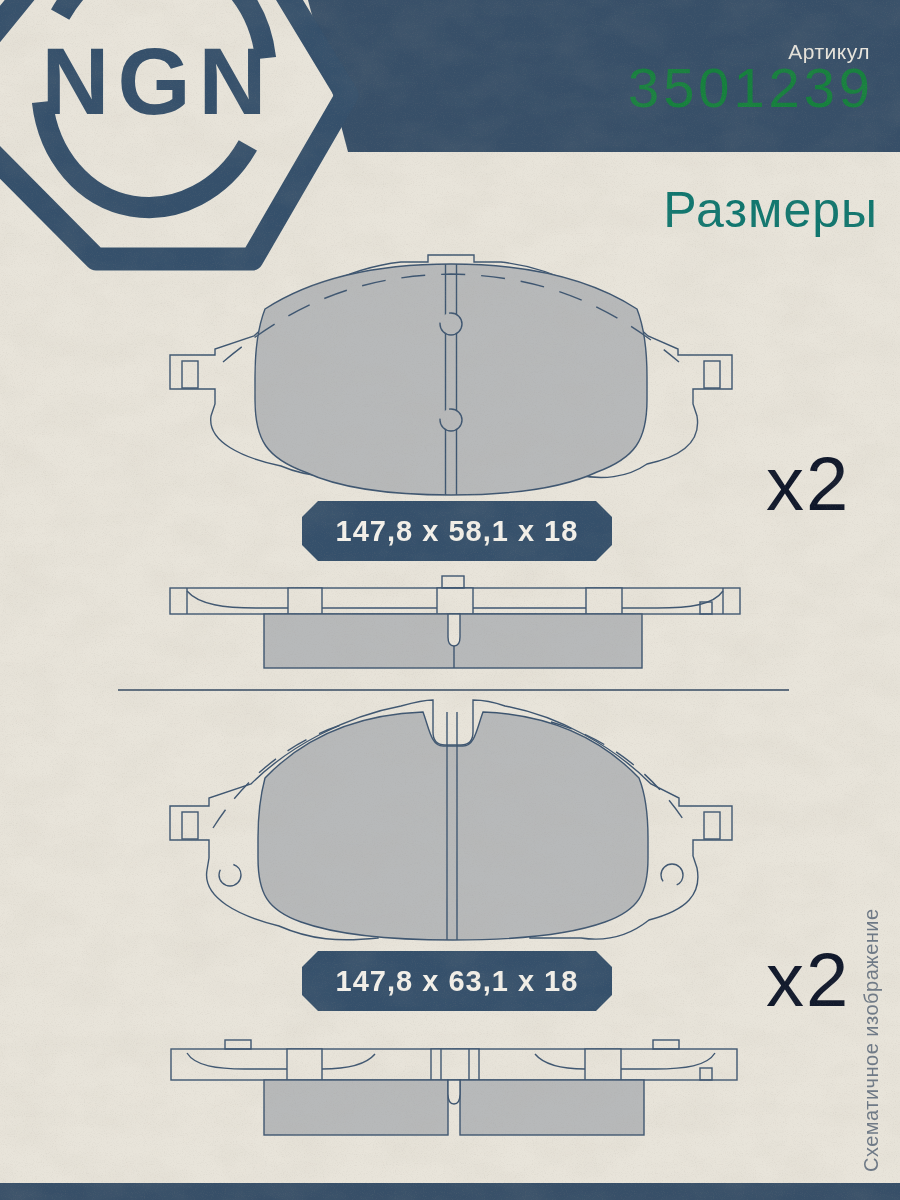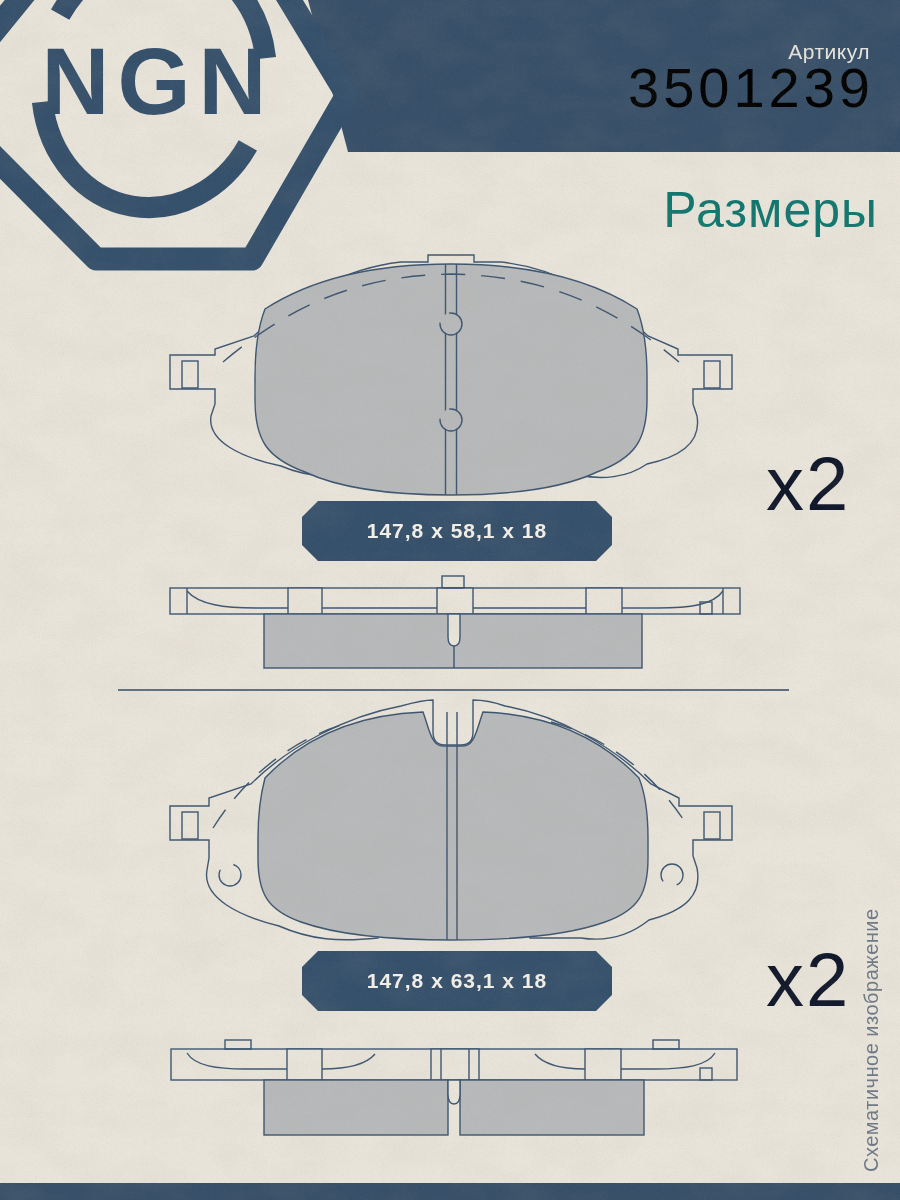--- a/index.html
+++ b/index.html
@@ -18,21 +18,21 @@
     clip-path:polygon(308px 0px,900px 0px,900px 152px,348px 152px);
     z-index:2;
   }
   .article-label{
     top:40px;right:30px;
     font-size:21px;color:#e9e6de;letter-spacing:.5px;
     z-index:4;
   }
   .article-number{
     top:60px;right:26px;
-    font-size:56px;line-height:56px;color:#000000;
+    font-size:56px;line-height:56px;color:#15803d;
     letter-spacing:4px;font-weight:400;
     z-index:4;
   }
   .section-title{
     top:184px;right:22px;
     font-size:50px;line-height:52px;color:#0f766e;
     letter-spacing:1px;z-index:4;
   }
   .logo-svg{top:-60px;left:-80px;width:460px;height:340px;z-index:3;}
   
@@ -42,21 +42,21 @@
   #pad2{top:688px;left:161px;width:580px;height:262px;}
   #prof2{top:1038px;left:165px;width:580px;height:100px;}
   .divider{
     top:689px;left:118px;width:671px;height:2px;
     background:#47596d;opacity:.85;z-index:2;
   }
   
   .pill{
     left:302px;width:310px;height:60px;
     background:#35506b;color:#f4f1ea;
-    font-size:21px;font-weight:bold;letter-spacing:1px;
+    font-size:29px;font-weight:bold;letter-spacing:1px;
     text-align:center;line-height:60px;
     clip-path:polygon(16px 0,calc(100% - 16px) 0,100% 16px,100% calc(100% - 16px),calc(100% - 16px) 100%,16px 100%,0 calc(100% - 16px),0 16px);
     z-index:3;
   }
   #pill1{top:501px;}
   #pill2{top:951px;}
   
   .qty{
     color:#0f172a;z-index:3;
     font-size:76px;line-height:76px;font-weight:500;

